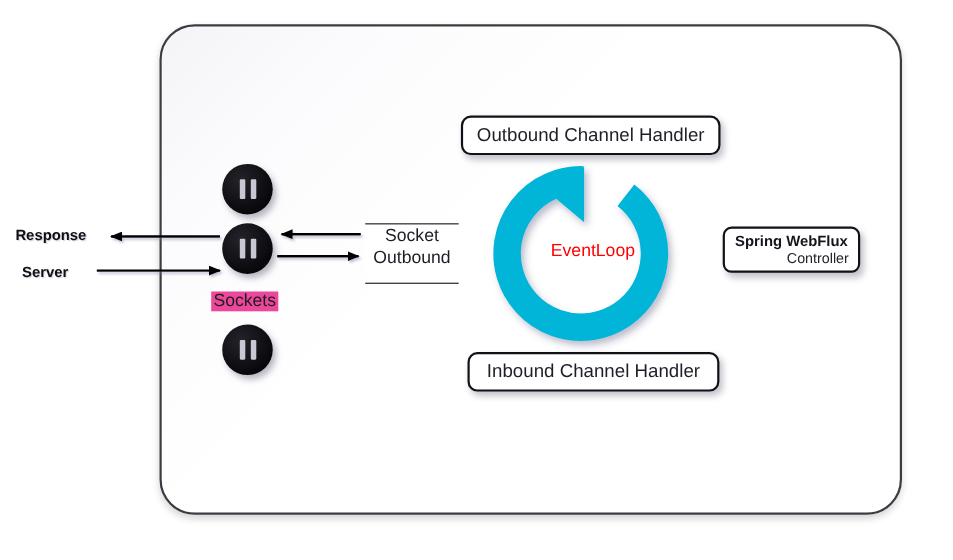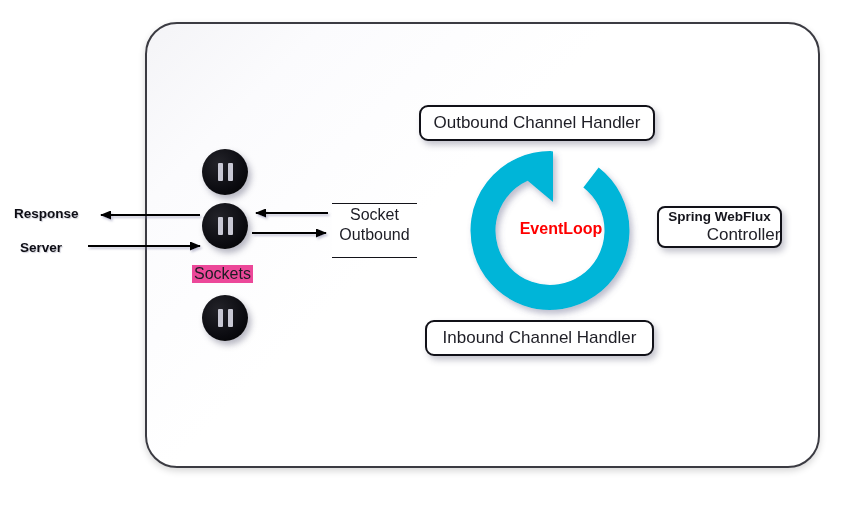--- a/index.html
+++ b/index.html
@@ -91,36 +91,35 @@
     justify-content: center;
     line-height: 1.05;
   }
   #webflux-box .wf-title {
     font-size: 13.5px;
     font-weight: bold;
     color: #15151c;
     white-space: nowrap;
   }
   #webflux-box .wf-sub {
-    font-size: 17px;
+    font-size: 13px;
     font-weight: normal;
     color: #222229;
     white-space: nowrap;
     margin-top: 1px;
     margin-left: 48px;
   }
 
   
   #eventloop {
     position: absolute;
-    left: 479px;
+    left: 457px;
     top: 148px;
     width: 164px;
     height: 164px;
-    font-weight: bold;
   }
   #eventloop svg {
     position: absolute;
     left: 0; top: 0;
     width: 164px;
     height: 164px;
     overflow: visible;
   }
   #eventloop .el-label {
     position: absolute;

